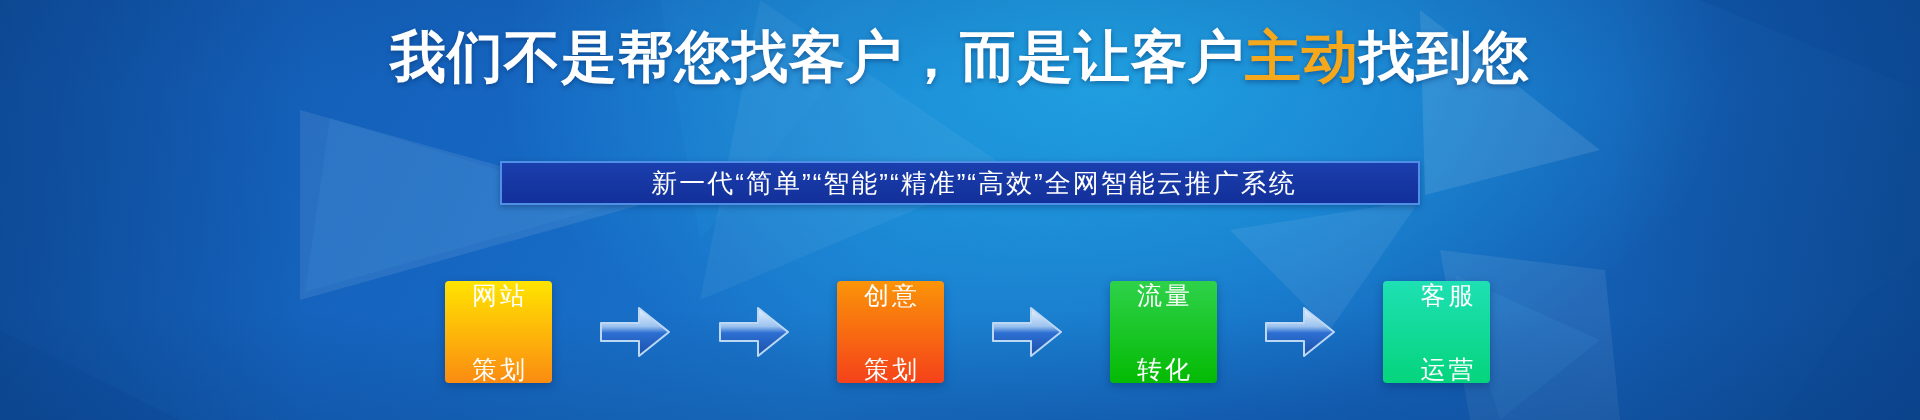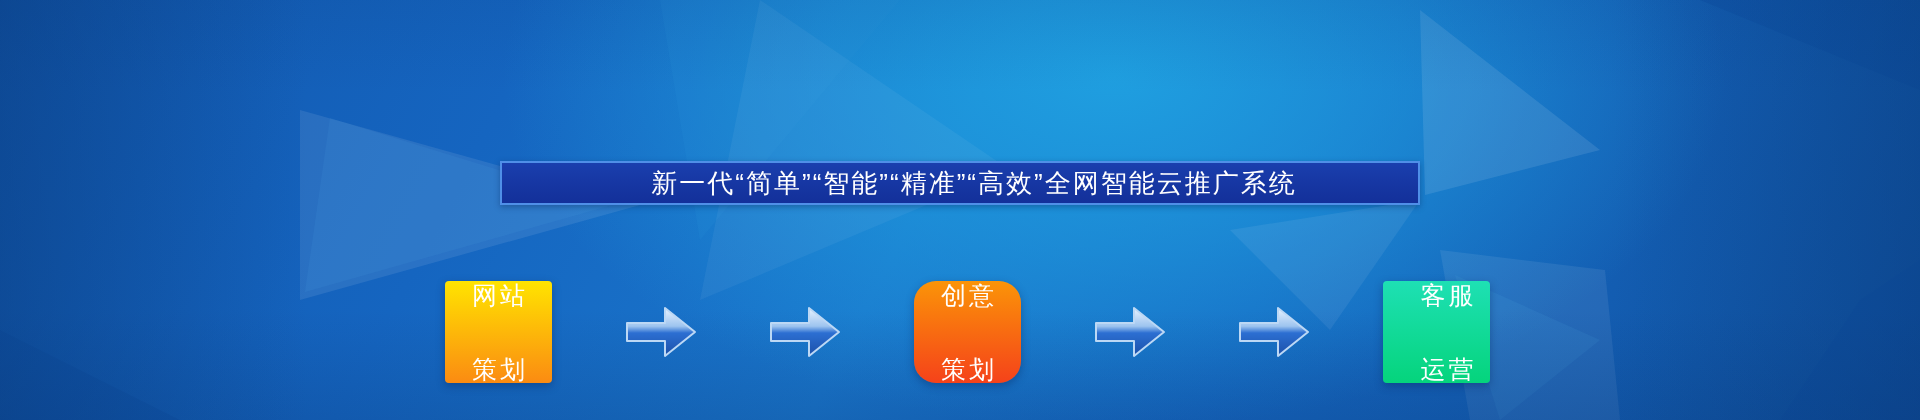--- a/index.html
+++ b/index.html
@@ -147,20 +147,23 @@
       <polygon points="1440,250 1605,270 1620,420 1470,420" fill="#ffffff" opacity="0.08"></polygon>
       <polygon points="1455,275 1600,340 1500,420" fill="#5bb6ec" opacity="0.10"></polygon>
       <polygon points="1700,0 1920,0 1920,90" fill="#0c4da2" opacity="0.35"></polygon>
       <polygon points="0,330 180,420 0,420" fill="#0c4da2" opacity="0.30"></polygon>
       <polygon points="1860,300 1920,260 1920,420 1780,420" fill="#0c4da2" opacity="0.25"></polygon>
     </svg>
   </div>
 
   <div class="bg-vignette"></div>
 
+  <div class="headline" style="color: rgb(255, 255, 255);">
+    <span>我们不是帮您找客户，而是让客户</span><span class="hl-accent" style="color: rgb(245, 168, 28);">主动</span><span>找到您</span>
+  </div>
 
   <div class="subtitle-bar" style="border-color: rgb(79, 143, 232); color: rgb(255, 255, 255); padding-left: 28px;">
     <span>新一代“简单”“智能”“精准”“高效”全网智能云推广系统</span>
   </div>
 
   <div class="flow">
 
     <div class="step-box" style="background: linear-gradient(rgb(255, 228, 0) 0%, rgb(251, 139, 18) 100%); color: rgb(255, 255, 255);">
       <span class="sb-line">网站</span>
       <span class="sb-line">策划</span>
@@ -176,29 +179,33 @@
         </linearGradient>
       </defs>
       <polygon points="2,20 40,20 40,5 70,29 40,53 40,38 2,38" fill="url(#agrad)" stroke="#bcd8f5" stroke-width="2" stroke-linejoin="round"></polygon>
     </svg>
 
 
     <svg class="arrow" viewBox="0 0 72 58" xmlns="http://www.w3.org/2000/svg">
       <polygon points="2,20 40,20 40,5 70,29 40,53 40,38 2,38" fill="url(#agrad)" stroke="#bcd8f5" stroke-width="2" stroke-linejoin="round"></polygon>
     </svg>
 
-    <div class="step-box" style="background: linear-gradient(rgb(251, 148, 8) 0%, rgb(245, 66, 26) 100%); color: rgb(255, 255, 255); border-radius: 22px;">
+    <div class="step-box" style="background: linear-gradient(rgb(251, 148, 8) 0%, rgb(245, 66, 26) 100%); color: rgb(255, 255, 255);">
       <span class="sb-line">创意</span>
       <span class="sb-line">策划</span>
     </div>
 
     <svg class="arrow" viewBox="0 0 72 58" xmlns="http://www.w3.org/2000/svg">
       <polygon points="2,20 40,20 40,5 70,29 40,53 40,38 2,38" fill="url(#agrad)" stroke="#bcd8f5" stroke-width="2" stroke-linejoin="round"></polygon>
     </svg>
 
+    <div class="step-box" style="background: linear-gradient(rgb(46, 210, 74) 0%, rgb(4, 186, 3) 100%); color: rgb(255, 255, 255);">
+      <span class="sb-line">流量</span>
+      <span class="sb-line">转化</span>
+    </div>
 
     <svg class="arrow" viewBox="0 0 72 58" xmlns="http://www.w3.org/2000/svg">
       <polygon points="2,20 40,20 40,5 70,29 40,53 40,38 2,38" fill="url(#agrad)" stroke="#bcd8f5" stroke-width="2" stroke-linejoin="round"></polygon>
     </svg>
 
     <div class="step-box" style="background: linear-gradient(rgb(30, 224, 180) 0%, rgb(5, 212, 124) 100%); color: rgb(255, 255, 255); padding-left: 21px;">
       <span class="sb-line">客服</span>
       <span class="sb-line">运营</span>
     </div>
 

